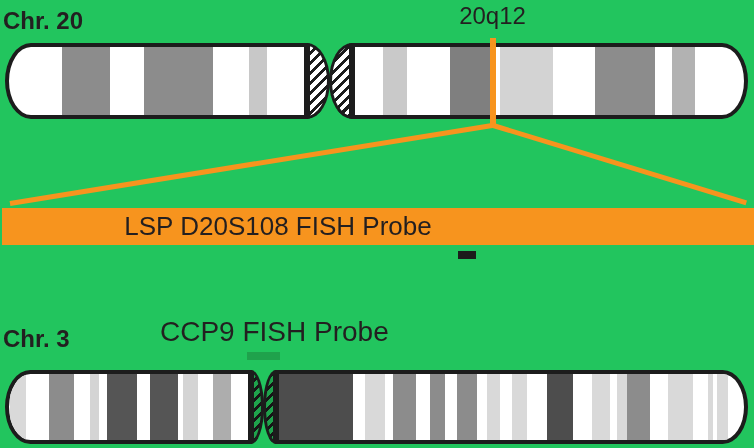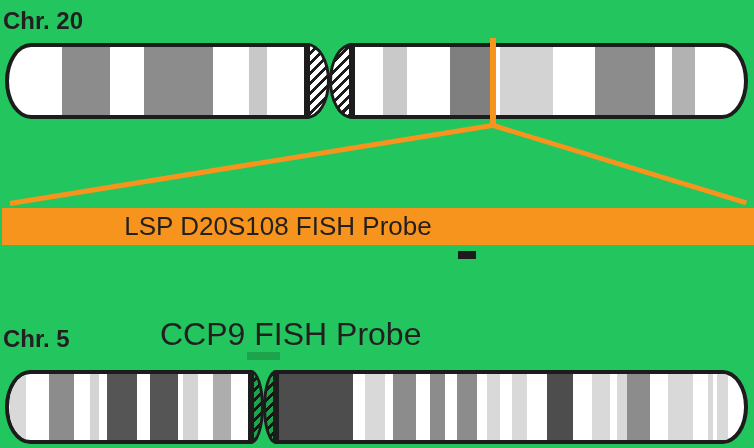--- a/index.html
+++ b/index.html
@@ -39,30 +39,31 @@
   .slant { height:5px; }
   #probe-bar20 { width:750px; height:37px; }
   #probe-bar20 .bar-text {
     position:absolute; left:0; top:0; width:552px; height:37px;
     line-height:37px; text-align:center; font-size:26px; color:#231F20;
   }
   #size-label   { left:241px; top:173px; width:180px; }
   #locus-label  { left:420px; top:2px;  width:145px; font-size:24px; }
   #marker20     { left:458px; top:251px; width:18px; height:8px; }
   #marker-label { left:376px; top:258px; width:180px; font-style:italic; font-size:24px; }
-  #probe-label9 { left:160px; top:316px; width:208px; font-size:32px; }
+  #probe-label9 { left:160px; top:316px; width:208px; font-size:28px; }
   #probe-bar9   { left:247px; top:352px; width:33px; height:8px; }
 </style>
 </head>
 <body>
 
 <div id="figure">
 
   <div class="abs chr-title" style="left:3px; top:7px;">Chr. 20</div>
 
+  <div class="abs plain-label" id="locus-label">20q12</div>
 
   <div class="arm cap-left" style="left:5px; top:43px; width:303px; height:76px;">
       <div class="band" style="left: 53px; width: 48px; background: rgb(140, 140, 140);"></div>
       <div class="band" style="left: 135px; width: 69px; background: rgb(140, 140, 140);"></div>
       <div class="band" style="left: 240px; width: 18px; background: rgb(200, 200, 200);"></div>
     </div>
   <div class="cen cen-l hatch-bw" style="left:307px; top:43px; width:23px; height:76px;"></div>
   <div class="cen cen-r hatch-bw" style="left:329px; top:43px; width:23px; height:76px;"></div>
   <div class="arm cap-right" style="left:351px; top:43px; width:397px; height:76px;">
       <div class="band" style="left: 28px; width: 24px; background: rgb(201, 201, 201);"></div>
@@ -76,21 +77,21 @@
   <div class="abs slant" style="left: 10px; top: 201px; width: 490px; transform: rotate(-9.2deg); transform-origin: 0px 50%; background-color: rgb(247, 148, 30);"></div>
   <div class="abs slant" style="left: 490px; top: 122px; width: 268px; transform: rotate(17deg); transform-origin: 0px 50%; background-color: rgb(247, 148, 30);"></div>
 
 
   <div class="abs" id="probe-bar20" style="left: 2px; top: 208px; background-color: rgb(247, 148, 30); padding-left: 28px;">
     <div class="bar-text">LSP D20S108 FISH Probe</div>
   </div>
 
   <div class="abs" id="marker20" style="background-color: rgb(28, 28, 28);"></div>
 
-  <div class="abs chr-title" style="left:3px; top:325px;">Chr. 5</div>
+  <div class="abs chr-title" style="left:3px; top:325px;">Chr. 3</div>
 
   <div class="abs plain-label" id="probe-label9">CCP9 FISH Probe</div>
   <div class="abs" id="probe-bar9" style="background-color: rgb(31, 162, 76);"></div>
 
   <div class="arm cap-left" style="left:5px; top:370px; width:247px; height:74px;">
       <div class="band" style="left: 1px; width: 16px; background: rgb(217, 217, 217);"></div>
       <div class="band" style="left: 40px; width: 25px; background: rgb(140, 140, 140);"></div>
       <div class="band" style="left: 81px; width: 9px; background: rgb(212, 212, 212);"></div>
       <div class="band" style="left: 98px; width: 30px; background: rgb(85, 85, 85);"></div>
       <div class="band" style="left: 141px; width: 28px; background: rgb(85, 85, 85);"></div>

